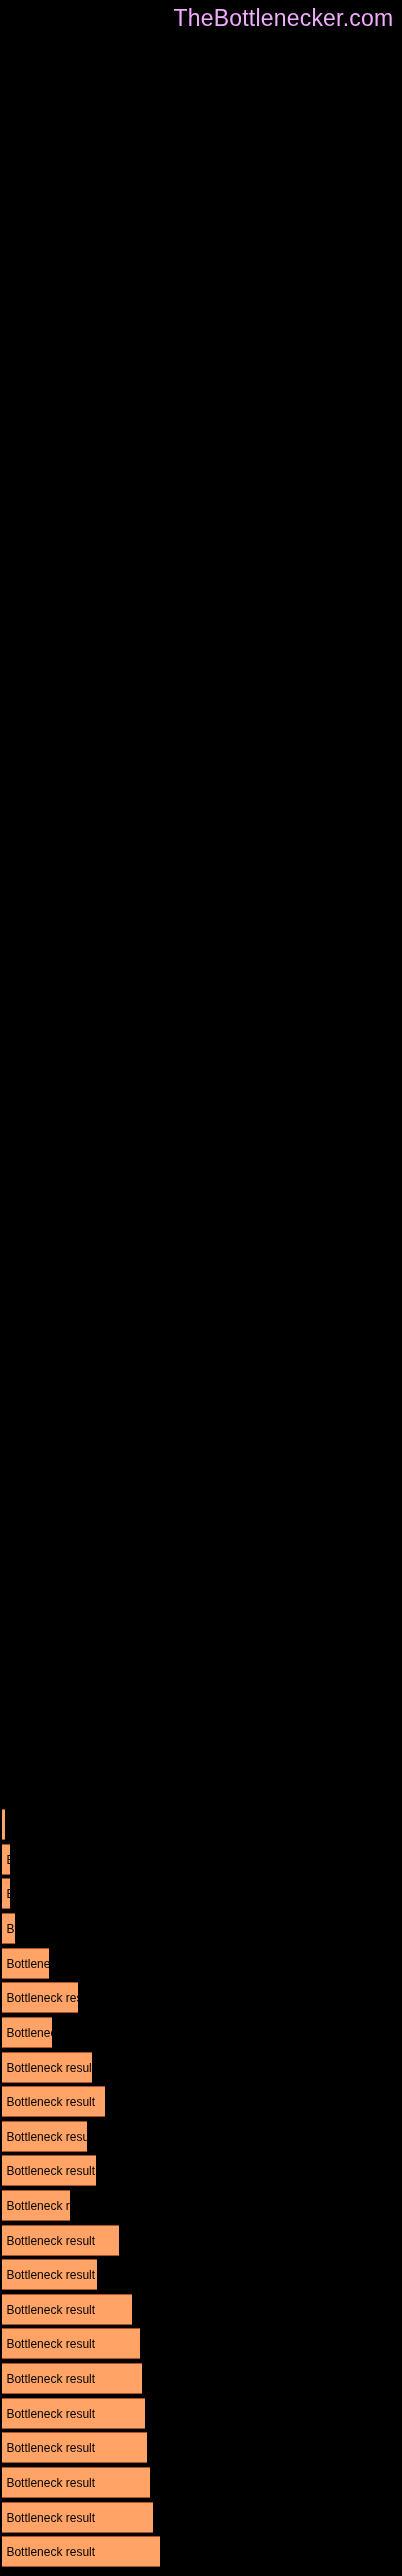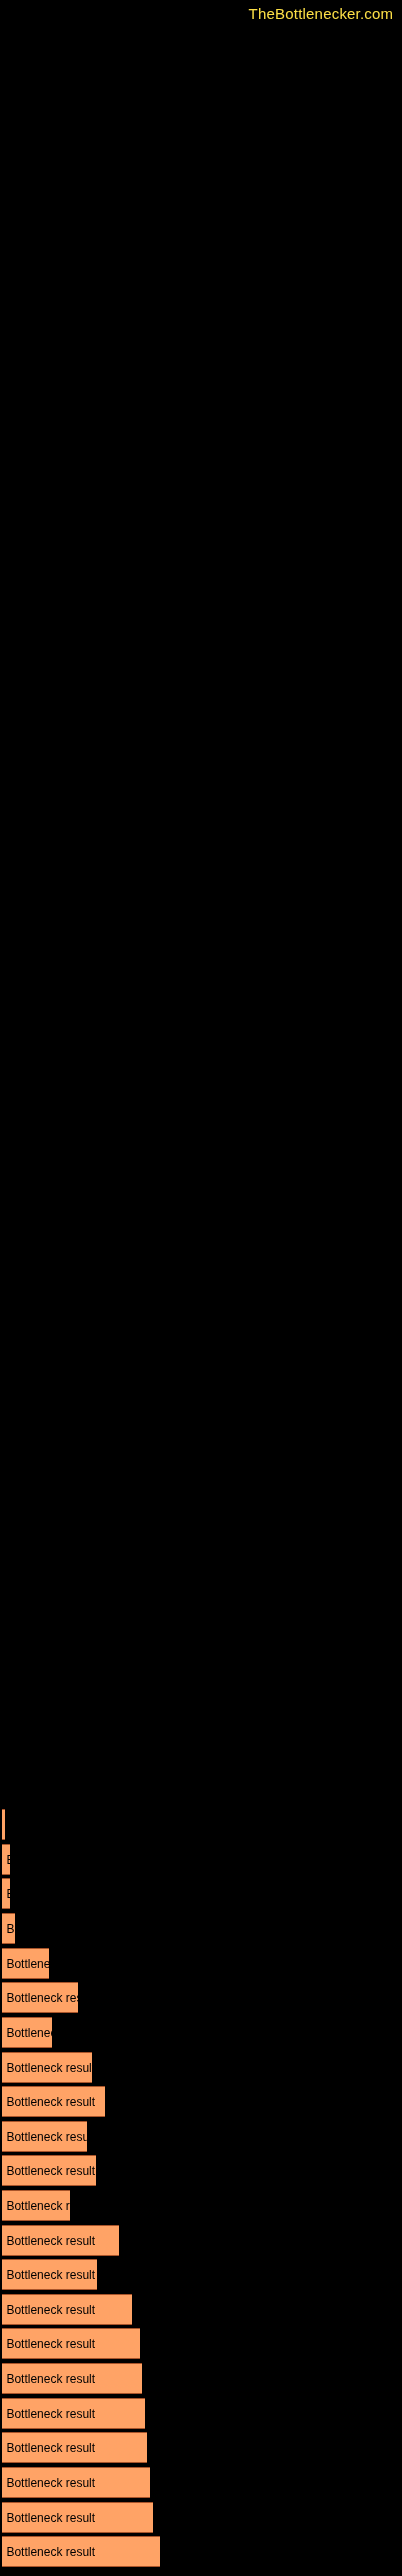--- a/index.html
+++ b/index.html
@@ -12,23 +12,23 @@
     height: 2576px;
     position: relative;
     overflow: hidden;
     font-family: "Liberation Sans", sans-serif;
   }
 
   #site-title {
     position: absolute;
     top: 4.8px;
     right: 9.7px;
-    font-size: 15px;
+    font-size: 23px;
     letter-spacing: 0.2px;
-    color: #fde047;
+    color: #f0abfc;
     white-space: nowrap;
     user-select: none;
   }
 
   #plot-area {
     position: absolute;
     left: 0;
     top: 0;
     width: 403px;
     height: 2576px;

